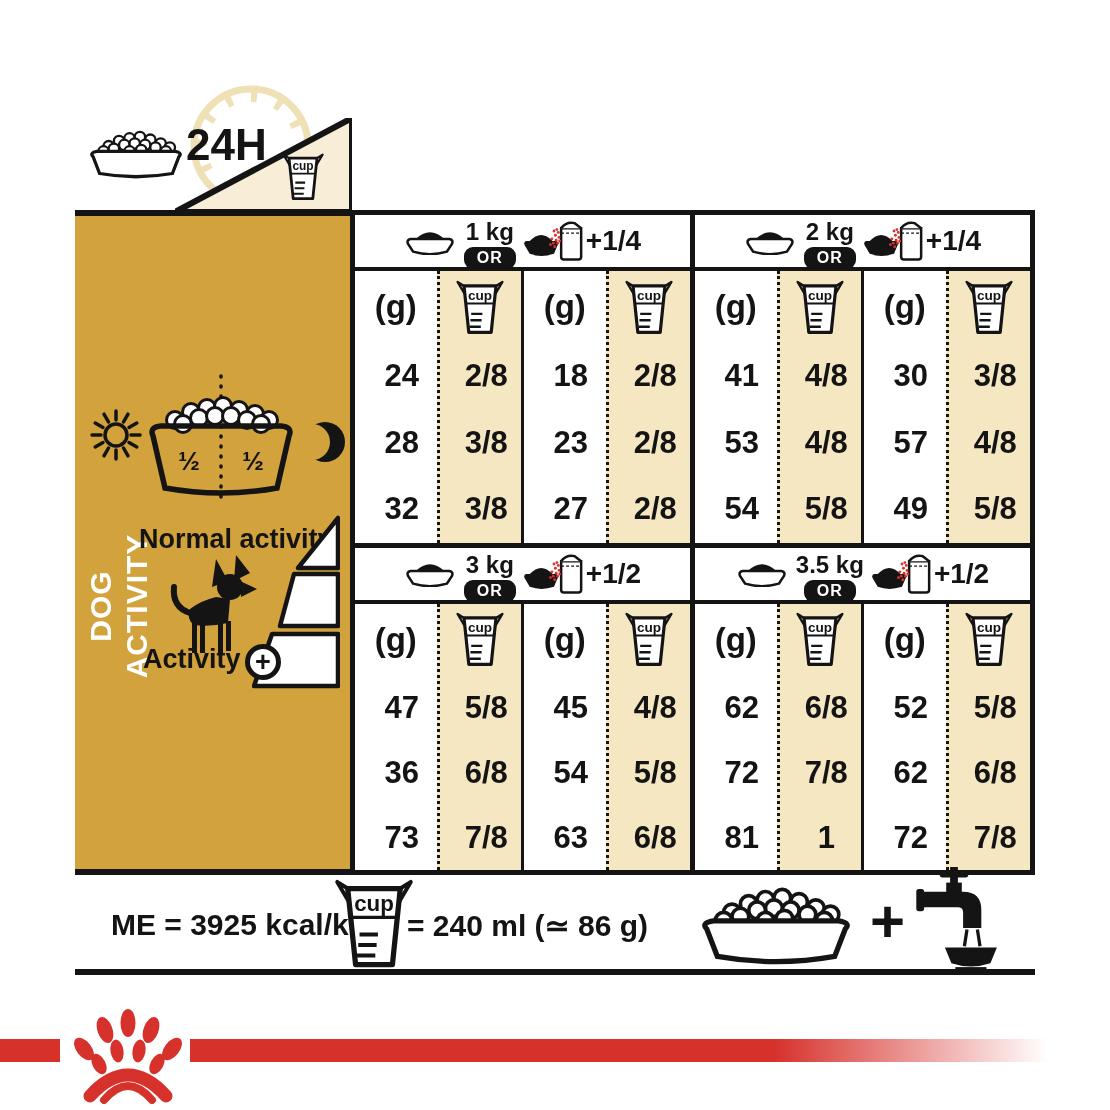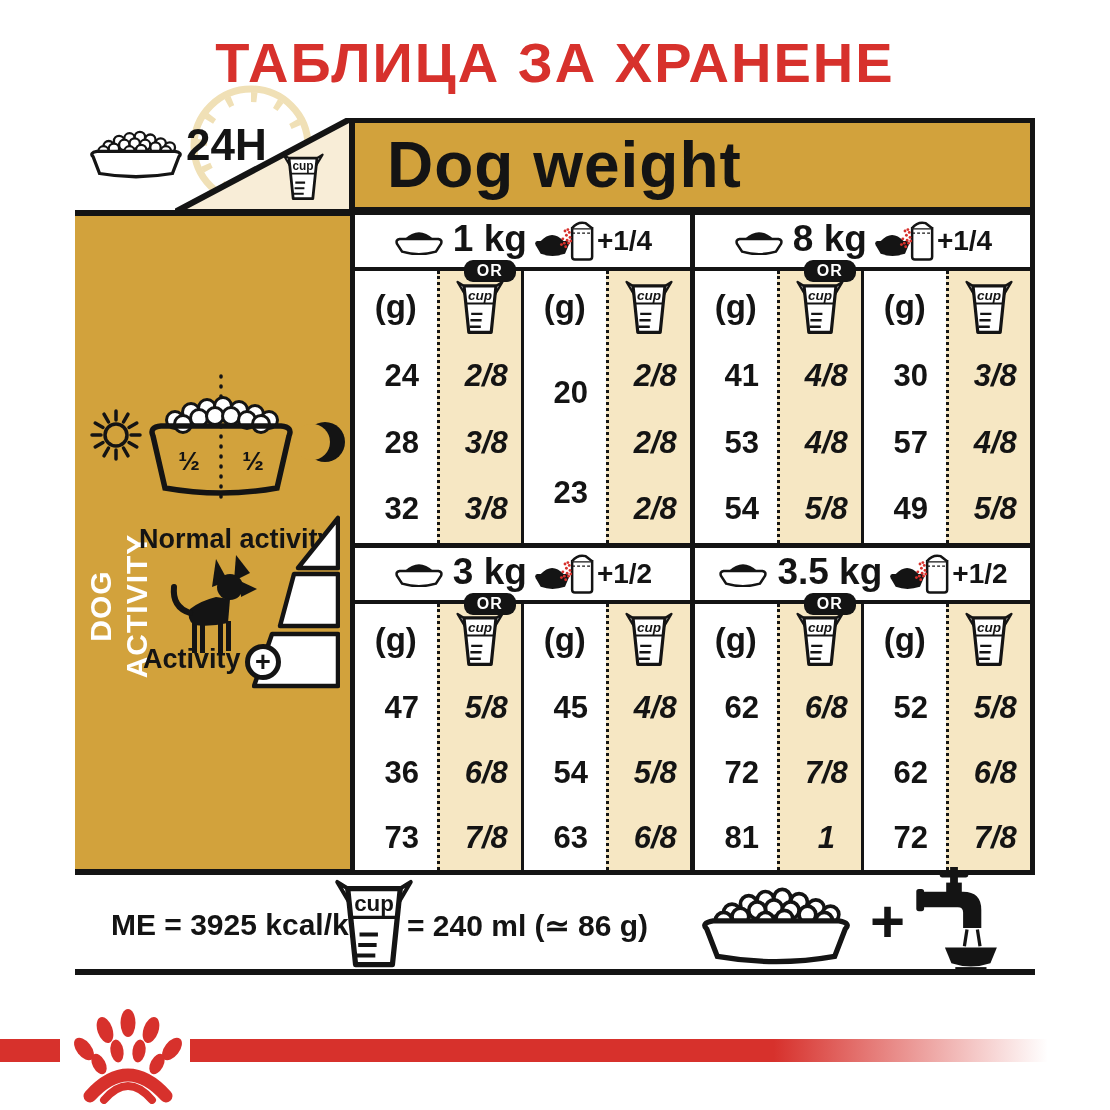--- a/index.html
+++ b/index.html
@@ -45,28 +45,28 @@
     border:5px solid var(--ink);background:#fff;display:flex;flex-direction:column;}
   .trow{height:50%;display:flex;}
   .trow.bottom{border-top:5px solid var(--ink);}
   .section{flex:1 1 0;display:flex;flex-direction:column;min-width:0;}
   .section + .section{border-left:5px solid var(--ink);}
   .sec-header{height:56px;flex:0 0 56px;display:flex;align-items:center;justify-content:center;
     gap:8px;border-bottom:4px solid var(--ink);padding:0 2px;background:#fff;}
   .i-bowl{width:52px;height:27px;flex:0 0 auto;}
   .kg-stack{align-self:stretch;display:flex;flex-direction:column;align-items:center;
     justify-content:space-between;padding-top:3px;margin-bottom:-2px;z-index:2;}
-  .kg{font-size:37px;font-weight:bold;white-space:nowrap;}
+  .kg{font-size:24px;font-weight:bold;white-space:nowrap;}
   .or{background:var(--ink);color:#fff;font-size:16px;font-weight:bold;letter-spacing:1px;
     padding:2px 13px;border-radius:9px;line-height:18px;}
   .i-bag{width:60px;height:46px;flex:0 0 auto;}
   .extra{font-size:28px;font-weight:bold;margin-left:-6px;white-space:nowrap;}
   .sec-body{flex:1;display:flex;min-height:0;}
   .col{flex:1 1 0;display:flex;flex-direction:column;min-width:0;}
-  .col.cupcol{background:var(--tan);border-left:3px dotted var(--ink);font-style:italic;}
+  .col.cupcol{background:var(--tan);border-left:3px dotted var(--ink);}
   .col.gsep{border-left:3px solid var(--ink);}
   .col-head{height:72px;flex:0 0 72px;display:flex;align-items:center;justify-content:center;}
   .gu{font-size:33px;font-weight:bold;}
   .i-cup{width:48px;height:57px;}
   .val{flex:1;display:flex;align-items:center;justify-content:center;
     font-size:31px;font-weight:bold;margin-left:12px;}
 
   
   .footer{position:absolute;left:75px;top:875px;width:960px;height:100px;
     border-bottom:6px solid var(--ink);background:#fff;}
@@ -147,39 +147,35 @@
           <circle cx="70" cy="38" r="8"></circle>
         <circle cx="88" cy="36" r="8"></circle>
       </g>
       <path d="M14,46 Q8,40 20,38 L140,38 Q152,40 146,46 L136,72 Q80,82 24,72 Z" fill="#fff" stroke="#141414" stroke-width="5"></path>
     </symbol>
   </defs>
 </svg>
 
 <div id="canvas">
 
-  <div class="title">ТАБЛИЦА ЗА ХРАНЕНЕ</div>
 
   <svg class="dial" viewBox="0 0 132 132">
     <circle cx="66" cy="66" r="57" fill="none" stroke="#F0E0B6" stroke-width="7"></circle>
     <circle cx="66" cy="66" r="49" fill="none" stroke="#F0E0B6" stroke-width="10" stroke-dasharray="6 19.66" transform="rotate(-90 66 66)"></circle>
   </svg>
   <svg class="bowl24" viewBox="0 0 160 84">
     <use href="#kibbleBowl"></use>
   </svg>
   <div class="h24">24H</div>
   <svg class="wedge" viewBox="0 0 177 94" preserveAspectRatio="none">
     <polygon points="0,94 177,0 177,94" fill="#F8EDD7" stroke="#141414" stroke-width="6"></polygon>
   </svg>
   <svg class="wedge-cup" viewBox="0 0 60 70">
     <use href="#cupIcon"></use>
   </svg>
-  <div class="dogweight">
-    <span>Dog weight</span>
-  </div>
 
   <div class="sidebar">
     <svg class="sun" viewBox="0 0 58 58">
       <circle cx="29" cy="29" r="11" fill="none" stroke="#141414" stroke-width="3.5"></circle>
       <g stroke="#141414" stroke-width="3.5" stroke-linecap="round">
         <line x1="44" y1="29" x2="53" y2="29"></line>
           <line x1="42" y1="36.5" x2="49.8" y2="41"></line>
         <line x1="36.5" y1="42" x2="41" y2="49.8"></line>
           <line x1="29" y1="44" x2="29" y2="53"></line>
         <line x1="21.5" y1="42" x2="17" y2="49.8"></line>
@@ -284,43 +280,44 @@
                 </svg>
               </div>
             <div class="val">2/8</div>
             <div class="val">3/8</div>
             <div class="val">3/8</div>
           </div>
           <div class="col gsep">
             <div class="col-head">
                 <span class="gu">(g)</span>
               </div>
-            <div class="val">20</div>
+            <div class="val">18</div>
             <div class="val">23</div>
+            <div class="val">27</div>
           </div>
           <div class="col cupcol">
             <div class="col-head">
                 <svg class="i-cup" viewBox="0 0 60 70">
                   <use href="#cupIcon"></use>
                 </svg>
               </div>
             <div class="val">2/8</div>
             <div class="val">2/8</div>
             <div class="val">2/8</div>
           </div>
         </div>
       </div>
 
       <div class="section">
         <div class="sec-header">
           <svg class="i-bowl" viewBox="0 0 60 32">
               <use href="#plainBowl"></use>
             </svg>
           <div class="kg-stack">
-            <span class="kg">8 kg</span>
+            <span class="kg">2 kg</span>
             <span class="or">OR</span>
           </div>
           <svg class="i-bag" viewBox="0 0 84 60">
               <use href="#bagBowl"></use>
             </svg>
           <span class="extra">+1/4</span>
         </div>
         <div class="sec-body">
           <div class="col">
             <div class="col-head">

